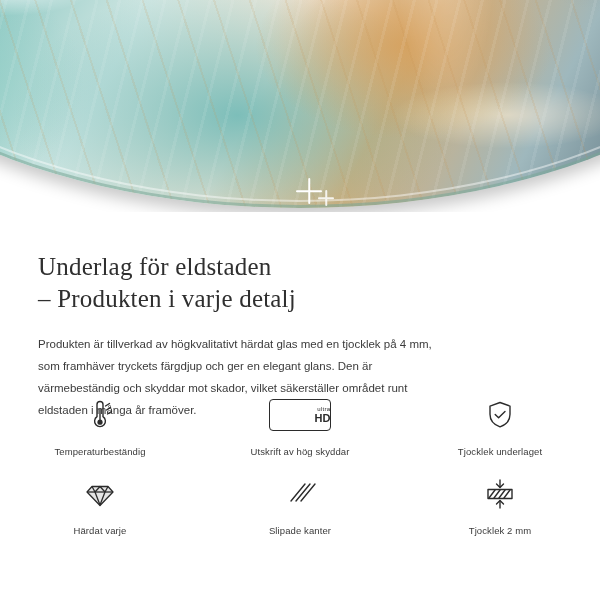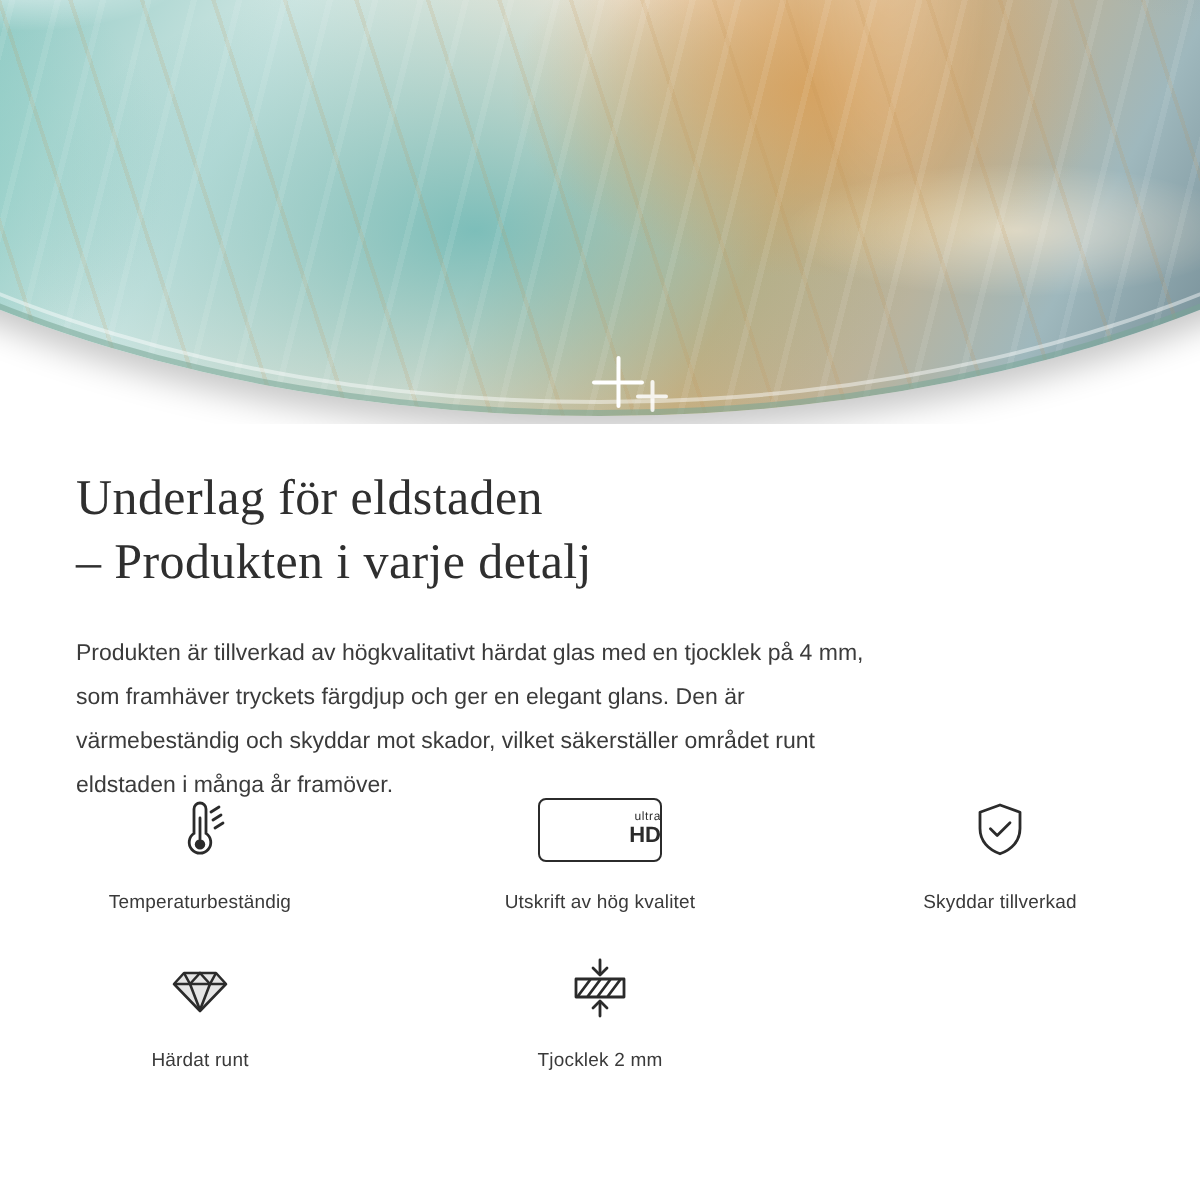--- a/index.html
+++ b/index.html
@@ -106,21 +106,21 @@
   }
   .sparkle .h { left: 0; top: 50%; height: 1.5px; width: 100%; transform: translateY(-50%); }
   .sparkle .v { top: 0; left: 50%; width: 1.5px; height: 100%; transform: translateX(-50%); }
   .sparkle.s1 { left: 296px; top: 178px; width: 26px; height: 26px; }
   .sparkle.s2 { left: 318px; top: 190px; width: 16px; height: 16px; opacity: 0.85; }
 
   
   .content {
     position: absolute;
     left: 0;
-    top: 208px;
+    top: 225px;
     width: 508px;
   }
   .headline {
     margin: 0;
     padding: 26px 38px 0 38px;
     font-family: "Liberation Serif", serif;
     font-weight: 400;
     font-size: 25px;
     line-height: 32px;
     color: #2f2f2f;
@@ -235,45 +235,55 @@
       <div class="feature-label">Temperaturbeständig</div>
     </div>
 
     <div class="feature">
       <div class="feature-icon">
         <div class="ultrahd-badge">
           <div class="u1">ultra</div>
           <div class="u2">HD</div>
         </div>
       </div>
-      <div class="feature-label">Utskrift av hög kvalitet</div>
+      <div class="feature-label">Utskrift av hög skyddar</div>
     </div>
 
     <div class="feature">
       <div class="feature-icon">
         <svg width="34" height="34" viewBox="0 0 34 34" fill="none" stroke="#2b2b2b" stroke-width="1.4" stroke-linejoin="round" stroke-linecap="round">
           <path d="M17 4.5l10 3.6v8.2c0 6.3-4.3 10.6-10 12.6-5.7-2-10-6.3-10-12.6V8.1l10-3.6z"></path>
           <path d="M12.2 16.4l3.4 3.4 6.4-6.4"></path>
         </svg>
       </div>
-      <div class="feature-label">Skyddar tillverkad</div>
+      <div class="feature-label">Tjocklek underlaget</div>
     </div>
 
     <div class="feature">
       <div class="feature-icon">
         <svg width="34" height="34" viewBox="0 0 34 34" fill="none" stroke="#2b2b2b" stroke-width="1.3" stroke-linejoin="round">
           <path d="M9 9.5h16l5 5.5-13 13.5L4 15l5-5.5z" fill="#2b2b2b" fill-opacity="0.12"></path>
           <path d="M4 15h26"></path>
           <path d="M9 9.5l3 5.5 5 13 5-13 3-5.5"></path>
           <path d="M12 15l5-5.5 5 5.5"></path>
         </svg>
       </div>
-      <div class="feature-label">Härdat runt</div>
-    </div>
-
+      <div class="feature-label">Härdat varje</div>
+    </div>
+
+    <div class="feature">
+      <div class="feature-icon">
+        <svg width="34" height="34" viewBox="0 0 34 34" fill="none" stroke="#2b2b2b" stroke-width="1.4" stroke-linecap="round">
+          <line x1="8" y1="24" x2="22" y2="7"></line>
+          <line x1="13" y1="24" x2="27" y2="7"></line>
+          <line x1="18" y1="24" x2="32" y2="7"></line>
+        </svg>
+      </div>
+      <div class="feature-label">Slipade kanter</div>
+    </div>
 
     <div class="feature">
       <div class="feature-icon">
         <svg width="36" height="34" viewBox="0 0 36 34" fill="none" stroke="#2b2b2b" stroke-width="1.4" stroke-linecap="round" stroke-linejoin="round">
           <line x1="18" y1="3" x2="18" y2="10"></line>
           <path d="M14.5 7l3.5 3.5L21.5 7"></path>
           <line x1="18" y1="31" x2="18" y2="24"></line>
           <path d="M14.5 27l3.5-3.5 3.5 3.5"></path>
           <rect x="6" y="12.5" width="24" height="9"></rect>
           <line x1="7" y1="21" x2="13" y2="13"></line>

